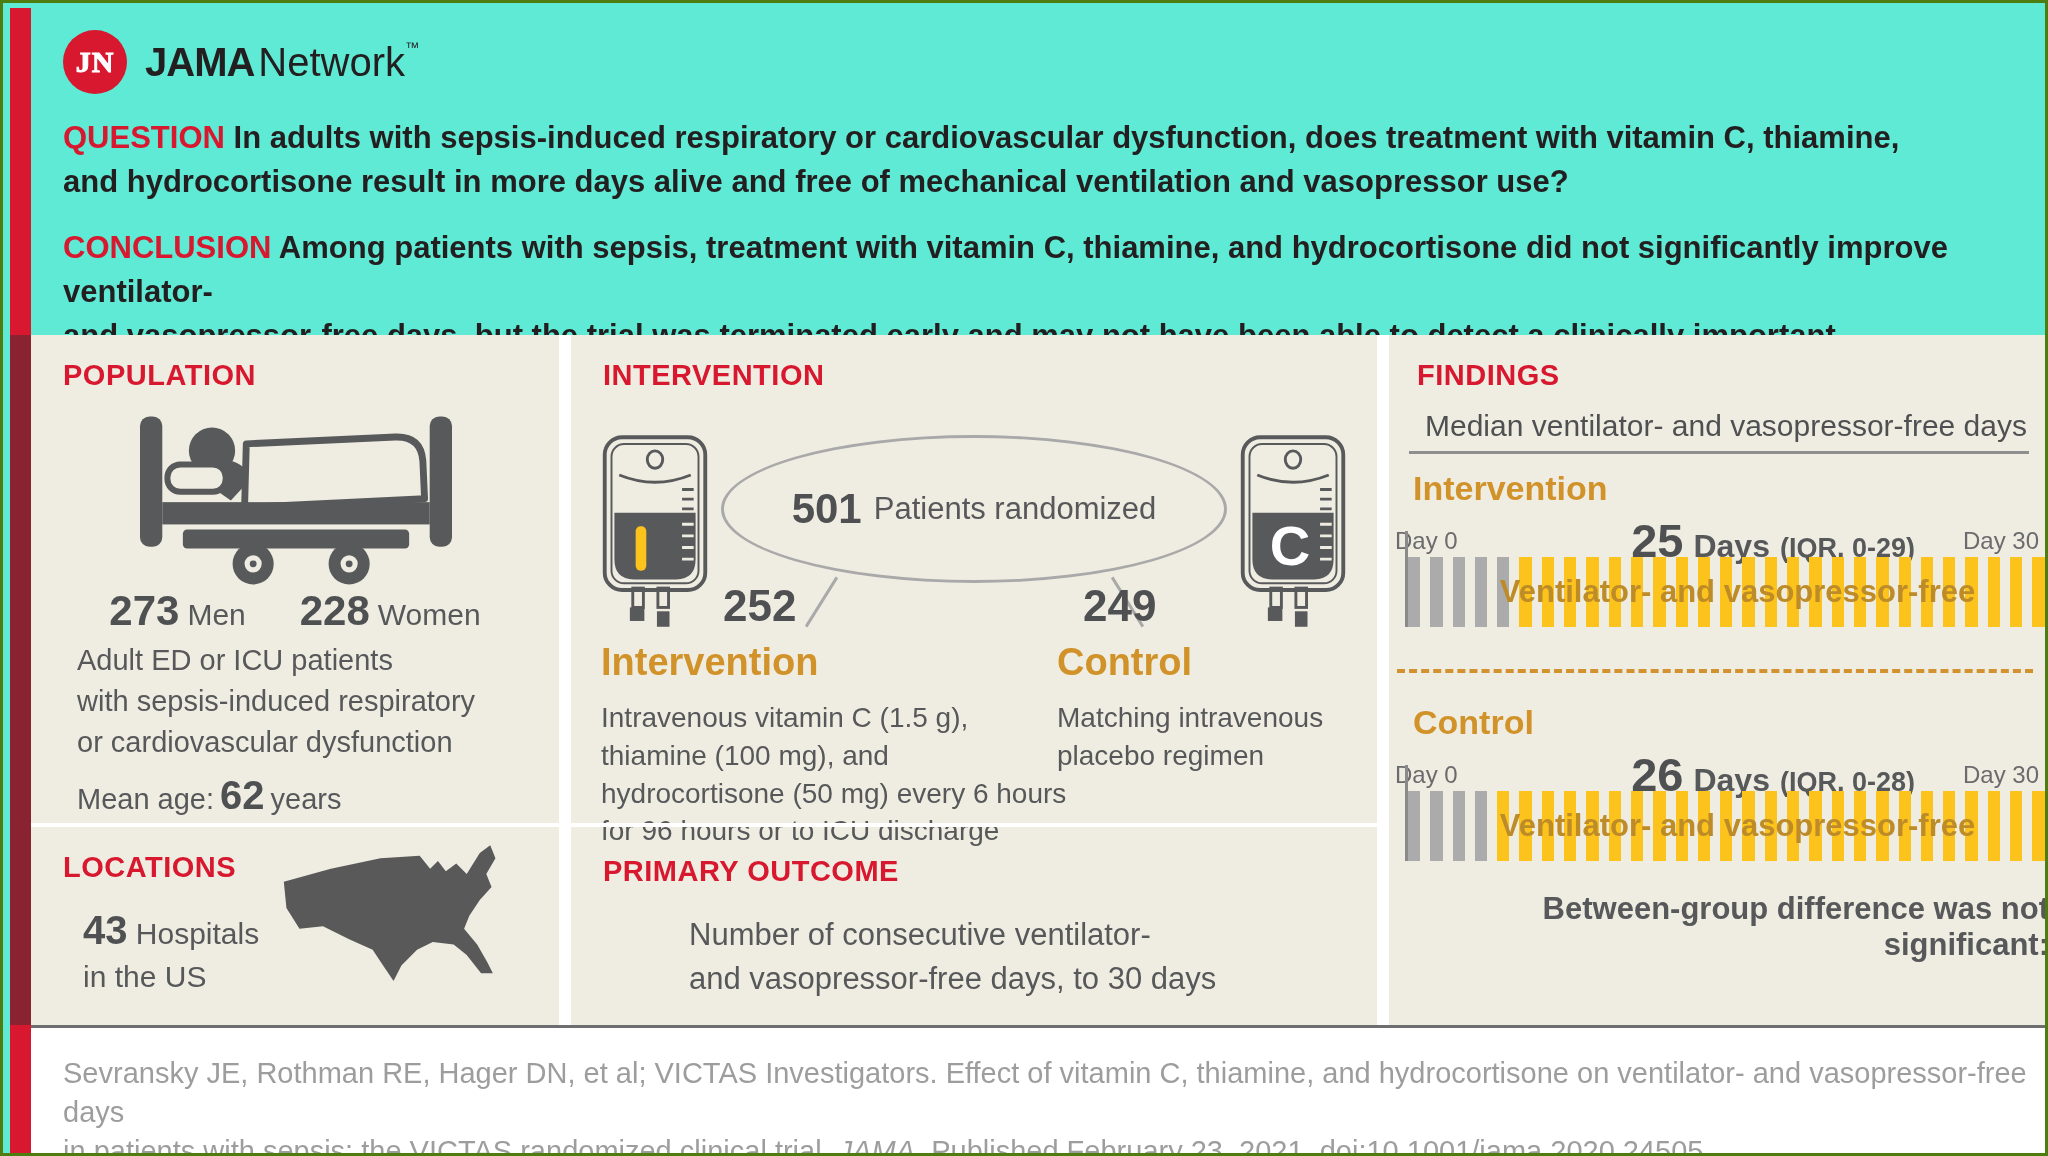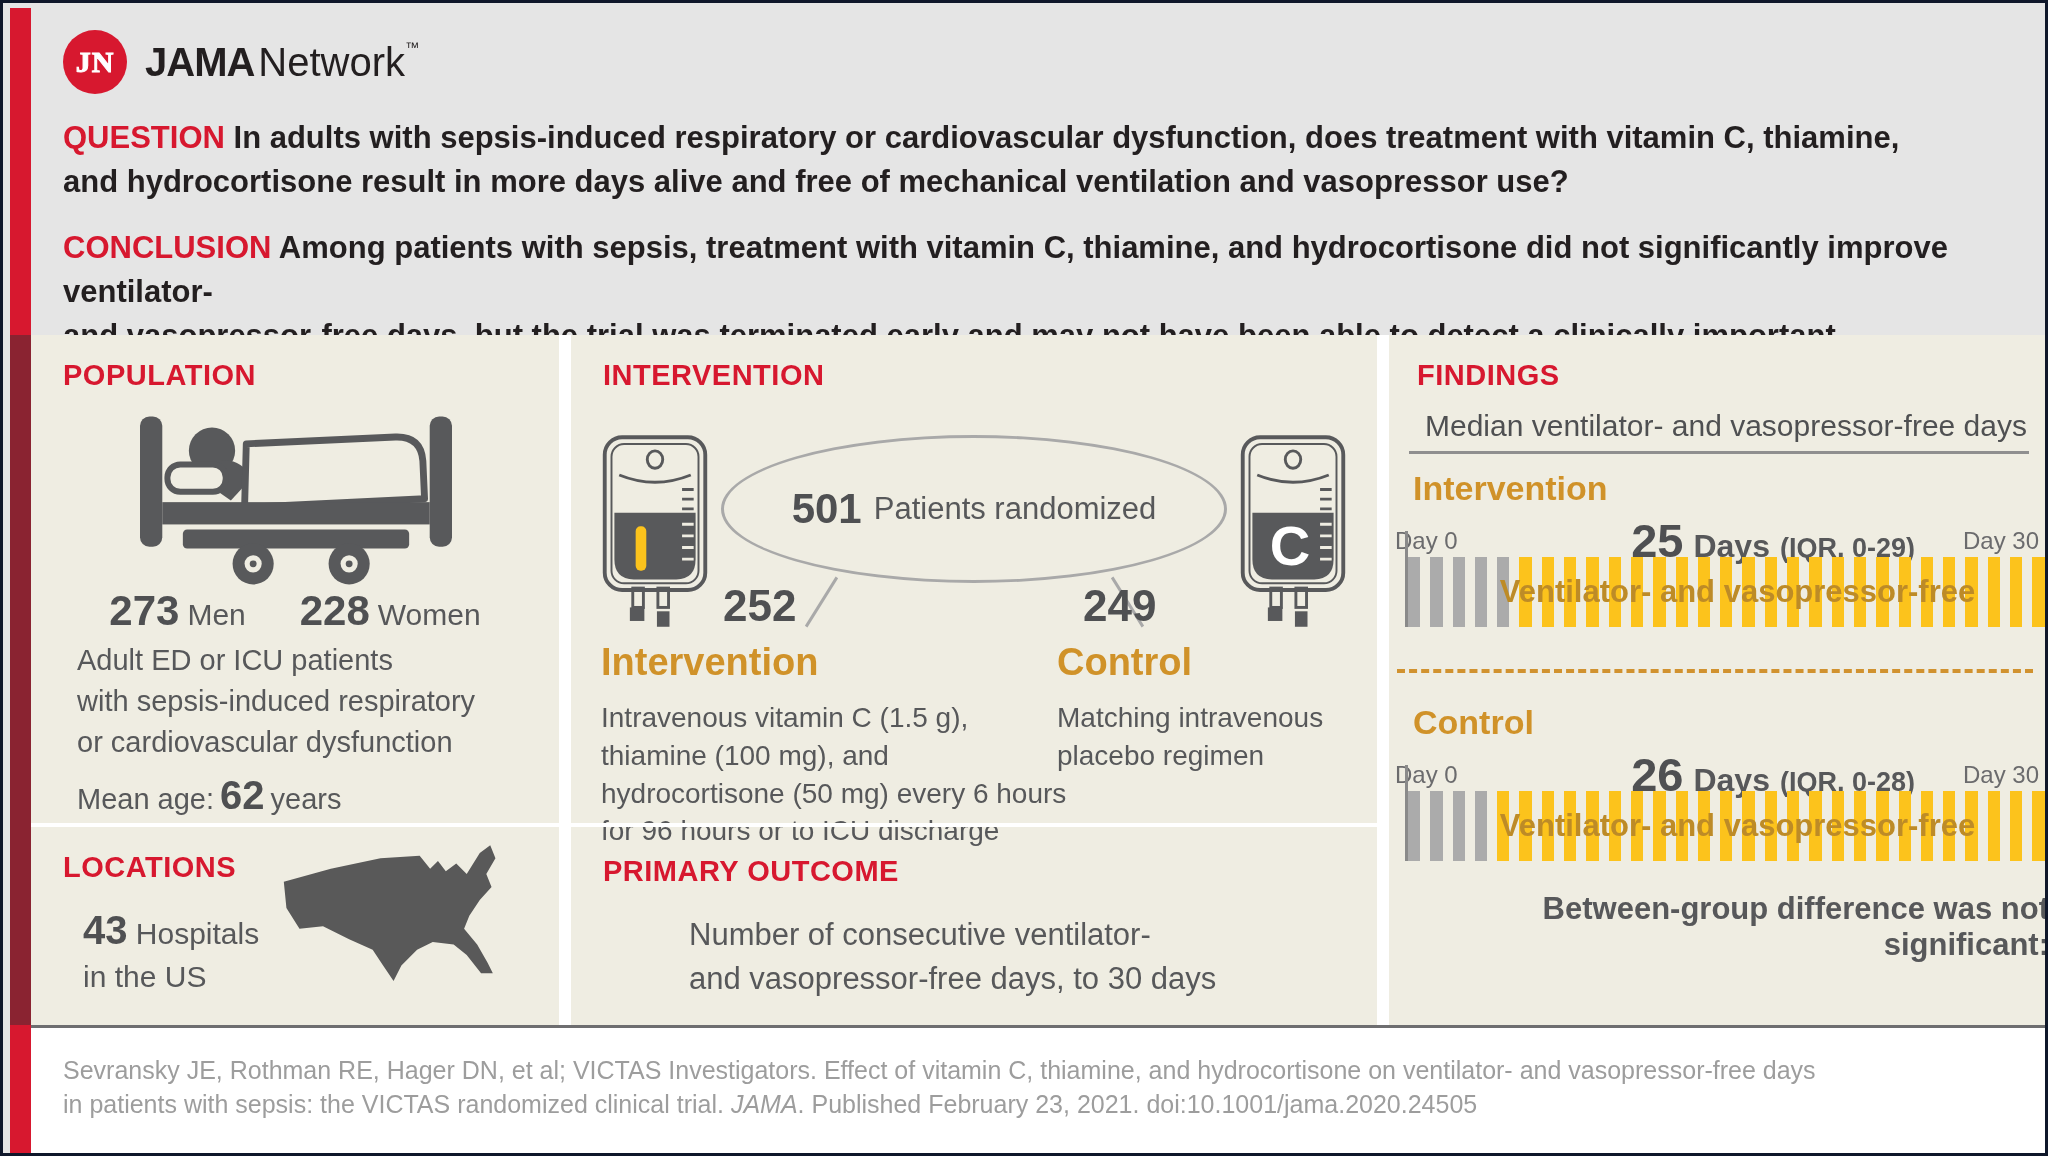--- a/index.html
+++ b/index.html
@@ -2,23 +2,23 @@
 <html style="--red: #d7182f; --maroon: #8a2331; --gold: #d09229; --bar-yellow: #fcc31c; --bar-gray: #ababab; --bar-label-gold: #bd8b27; --panel-bg: #efede2; --text-dark: #231f20; --text-gray: #57585a; --text-light: #9d9d9d; --icon-gray: #58595b;"><head>
 <meta charset="utf-8">
 <style>
   :root{
     --red:#d7182f; --maroon:#8a2331; --gold:#d09229; --bar-yellow:#fcc31c;
     --bar-gray:#ababab; --bar-label-gold:#bd8b27; --panel-bg:#efede2;
     --text-dark:#231f20; --text-gray:#57585a; --text-light:#9d9d9d; --icon-gray:#58595b;
   }
   html,body{margin:0;padding:0;background:#c9c9c9;}
   .canvas{
-    position:relative; width:2048px; height:1156px; background:#e5e5e5;
+    position:relative; width:2048px; height:1156px; background:#5eead4;
     font-family:"Liberation Sans", sans-serif; color:var(--text-dark);
-    border:3px solid #0f172a; box-sizing:border-box; overflow:hidden;
+    border:3px solid #4d7c0f; box-sizing:border-box; overflow:hidden;
   }
   
   .rail{position:absolute; left:7px; width:21px;}
   .rail-top{top:5px; height:327px; background:var(--red);}
   .rail-mid{top:332px; height:690px; background:var(--maroon);}
   .rail-bottom{top:1022px; height:129px; background:var(--red);}
 
   
   .top{position:absolute; left:28px; top:5px; width:1986px; height:327px;}
   .brand{position:absolute; left:32px; top:22px; display:flex; align-items:center; gap:18px;}
@@ -113,21 +113,21 @@
   .diff-val{position:absolute; left:0; top:592px; width:100%; text-align:center;
     font-size:60px; font-weight:bold; color:#4f5052;}
   .diff-ci{position:absolute; left:0; top:664px; width:100%; text-align:center;
     font-size:31px; font-weight:bold; color:var(--text-gray);}
   .diff-ci .p{font-style:italic;}
   .ama{position:absolute; right:22px; top:692px; font-size:26px; color:#a9a9a9;}
 
   
   .citation{position:absolute; left:28px; top:1022px; width:2014px; height:129px;
     background:#fff; border-top:3px solid #6e6e70; box-sizing:border-box; padding:26px 0 0 32px;}
-  .citation p{margin:0; font-size:25px; line-height:1.35; color:var(--text-light);}
+  .citation p{margin:0; font-size:29px; line-height:1.35; color:var(--text-light);}
   .citation .it{font-style:italic;}
 </style>
 </head>
 <body>
 
 <div class="canvas">
   <div class="rail rail-top"></div>
   <div class="rail rail-mid"></div>
   <div class="rail rail-bottom"></div>
 

